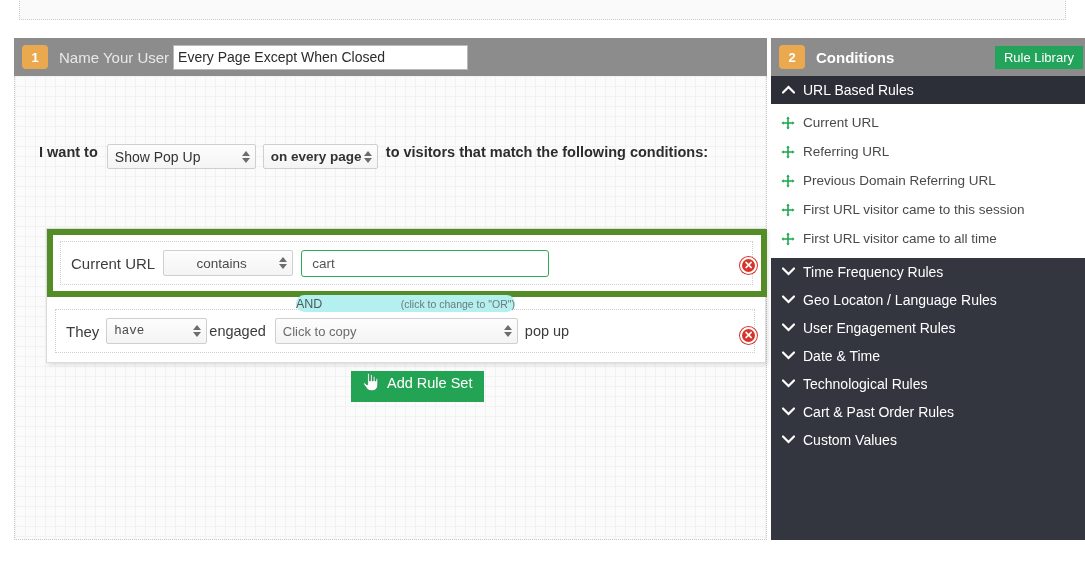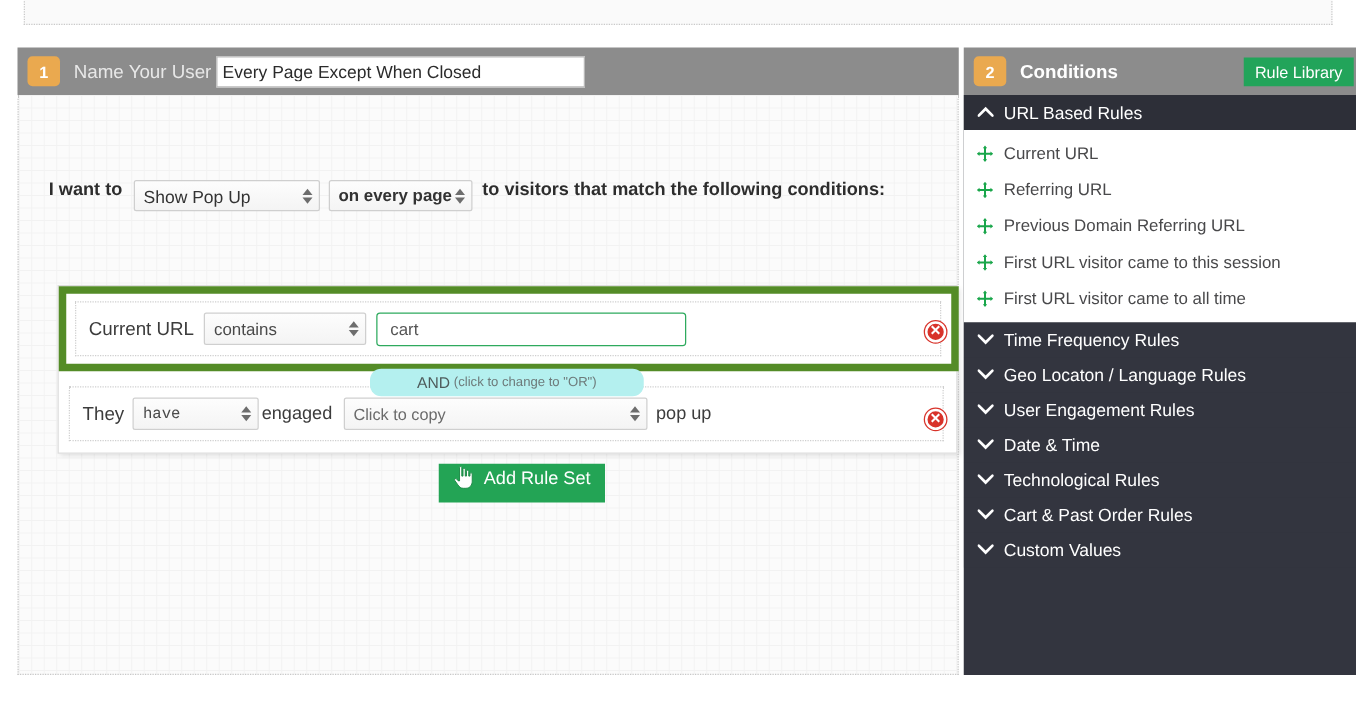--- a/index.html
+++ b/index.html
@@ -152,21 +152,21 @@
     border: 1px dotted #cfcfcf;
     background: #ffffff;
     display: flex;
     align-items: center;
     padding-left: 10px;
   }
   #rule-row-1 { top: 6px; }
   #rule-row-2 { top: 80px; left: 8px; width: 700px; }
 
   #lbl-current-url { font-size: 15px; color: #3c3c3c; margin-right: 8px; }
-  #sel-operator { width: 130px; height: 26px; margin-right: 8px; font-size: 13.5px; color: #4a4a4a; }
+  #sel-operator { width: 130px; height: 26px; margin-right: 8px; font-size: 13.5px; color: #4a4a4a; justify-content: center; }
   #url-value-input {
     width: 248px; height: 27px;
     border: 1px solid #2eaa5e;
     border-radius: 3px;
     font-family: "Liberation Sans", sans-serif;
     font-size: 13.5px;
     color: #555;
     padding: 0 10px;
     outline: none;
     background: #ffffff;
@@ -196,26 +196,26 @@
     line-height: 1;
     font-family: "Liberation Sans", sans-serif;
   }
   #del-rule-1 { left: 725px; top: 181px; }
   #del-rule-2 { left: 725px; top: 251px; }
 
   
   #and-pill {
     position: absolute;
     left: 281px; top: 219px;
-    width: 219px; height: 22px;
+    width: 219px; height: 17px;
     background: #b4f0ef;
     border-radius: 9px;
     display: flex;
     align-items: center;
-    justify-content: center;
+    justify-content: space-between;
     cursor: pointer;
     z-index: 5;
   }
   #and-pill .and-word {
     font-size: 12.5px;
     color: #4e5b5b;
     font-weight: normal;
     margin-right: 3px;
   }
   #and-pill .and-hint {

